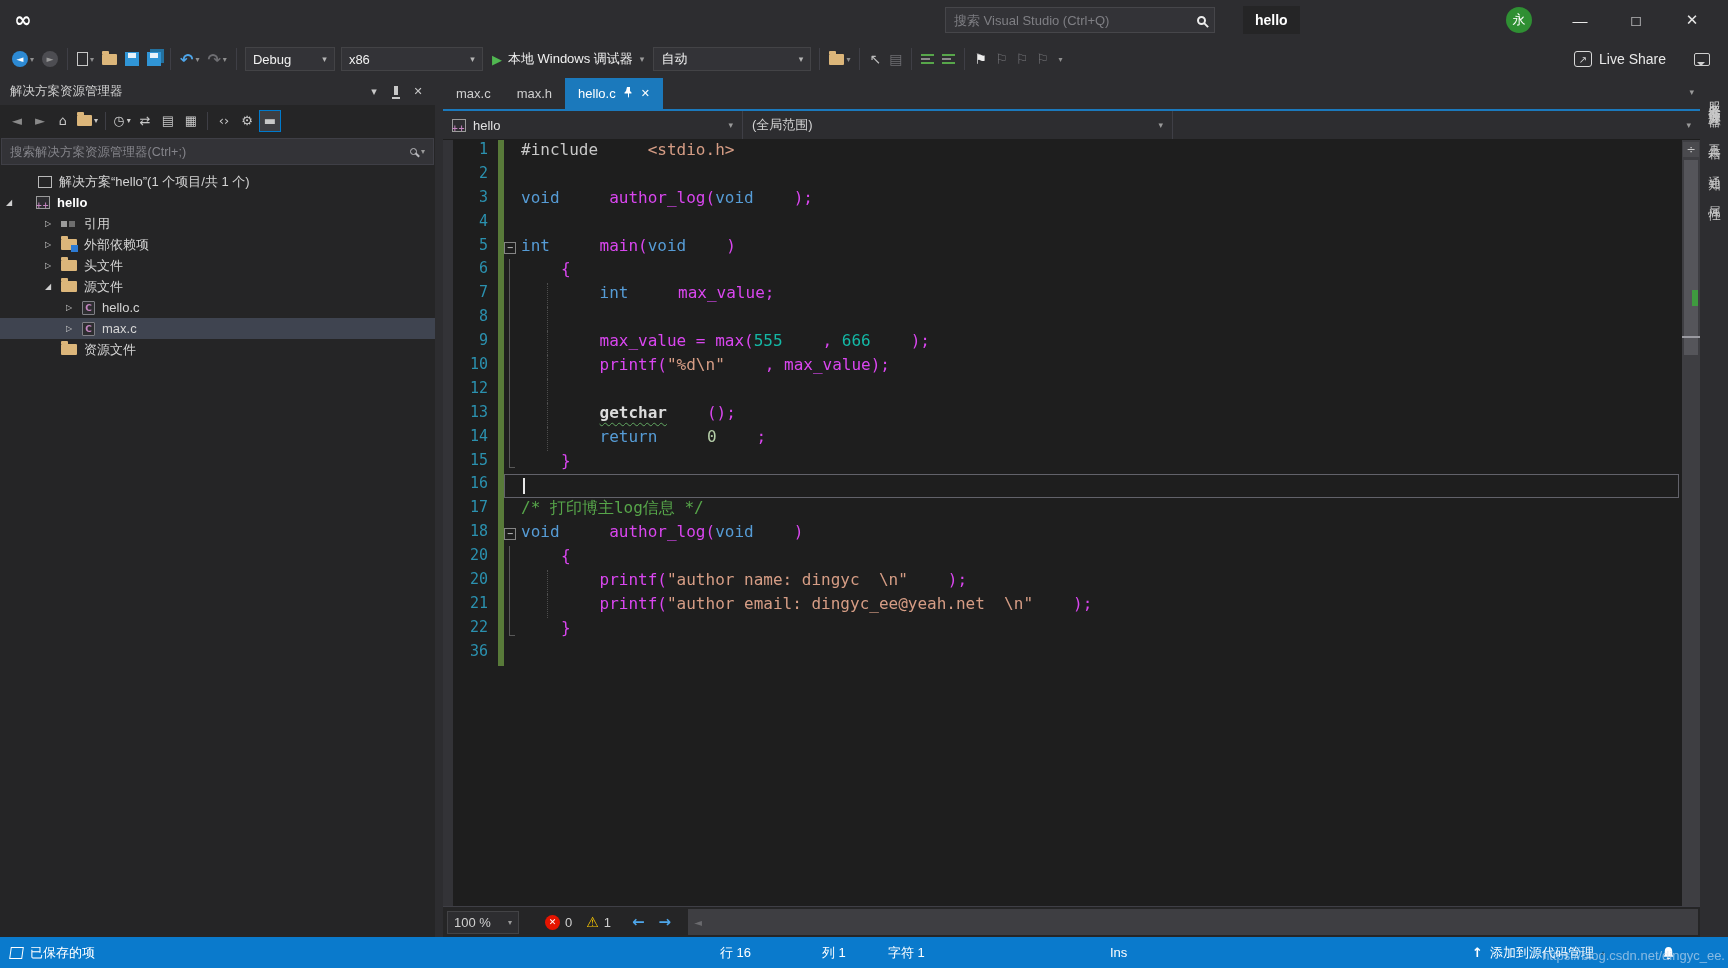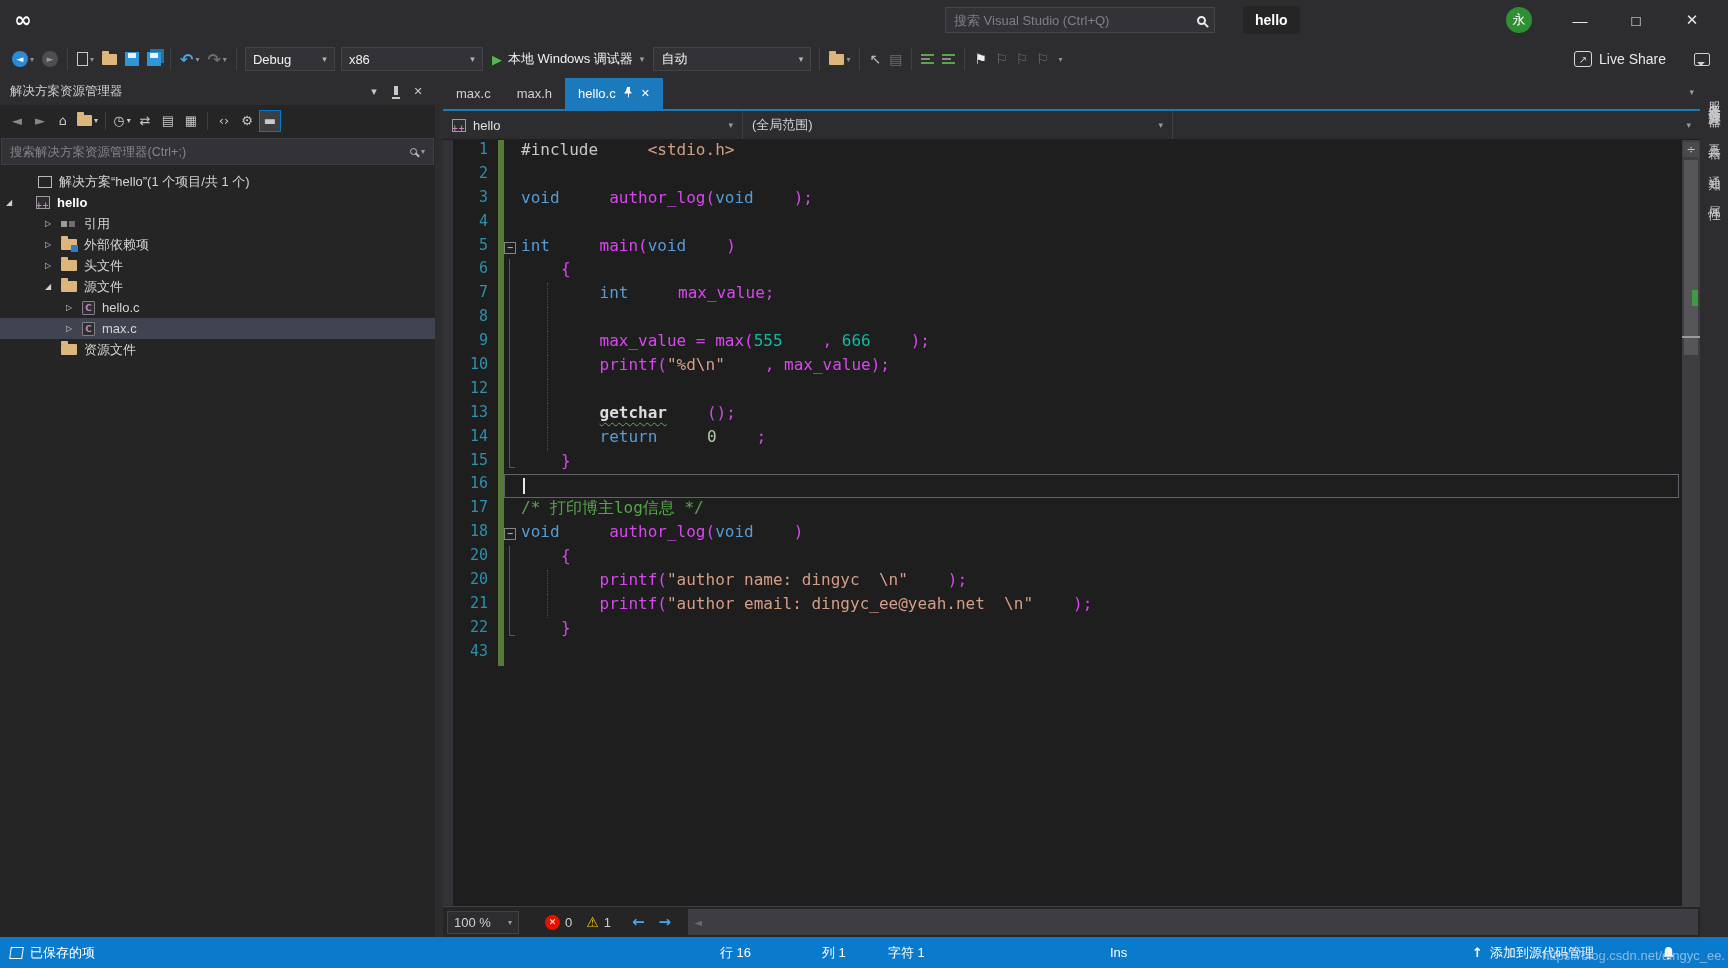--- a/index.html
+++ b/index.html
@@ -572,21 +572,21 @@
               <span class="bp"></span>
               <span class="ln">22</span>
               <span class="chg"></span>
               <div class="lbody">
                 <span class="outline vend"></span>
                 <pre class="codeln"><span class="tok-p">}</span></pre>
               </div>
             </div>
             <div class="code-line">
               <span class="bp"></span>
-              <span class="ln">43</span>
+              <span class="ln">36</span>
               <span class="chg"></span>
               <div class="lbody">
                 <span class="outline"></span>
                 <pre class="codeln"></pre>
               </div>
             </div>
           </div>
       </div>
       <div class="vscroll">
         <div class="vs-split">÷</div>

